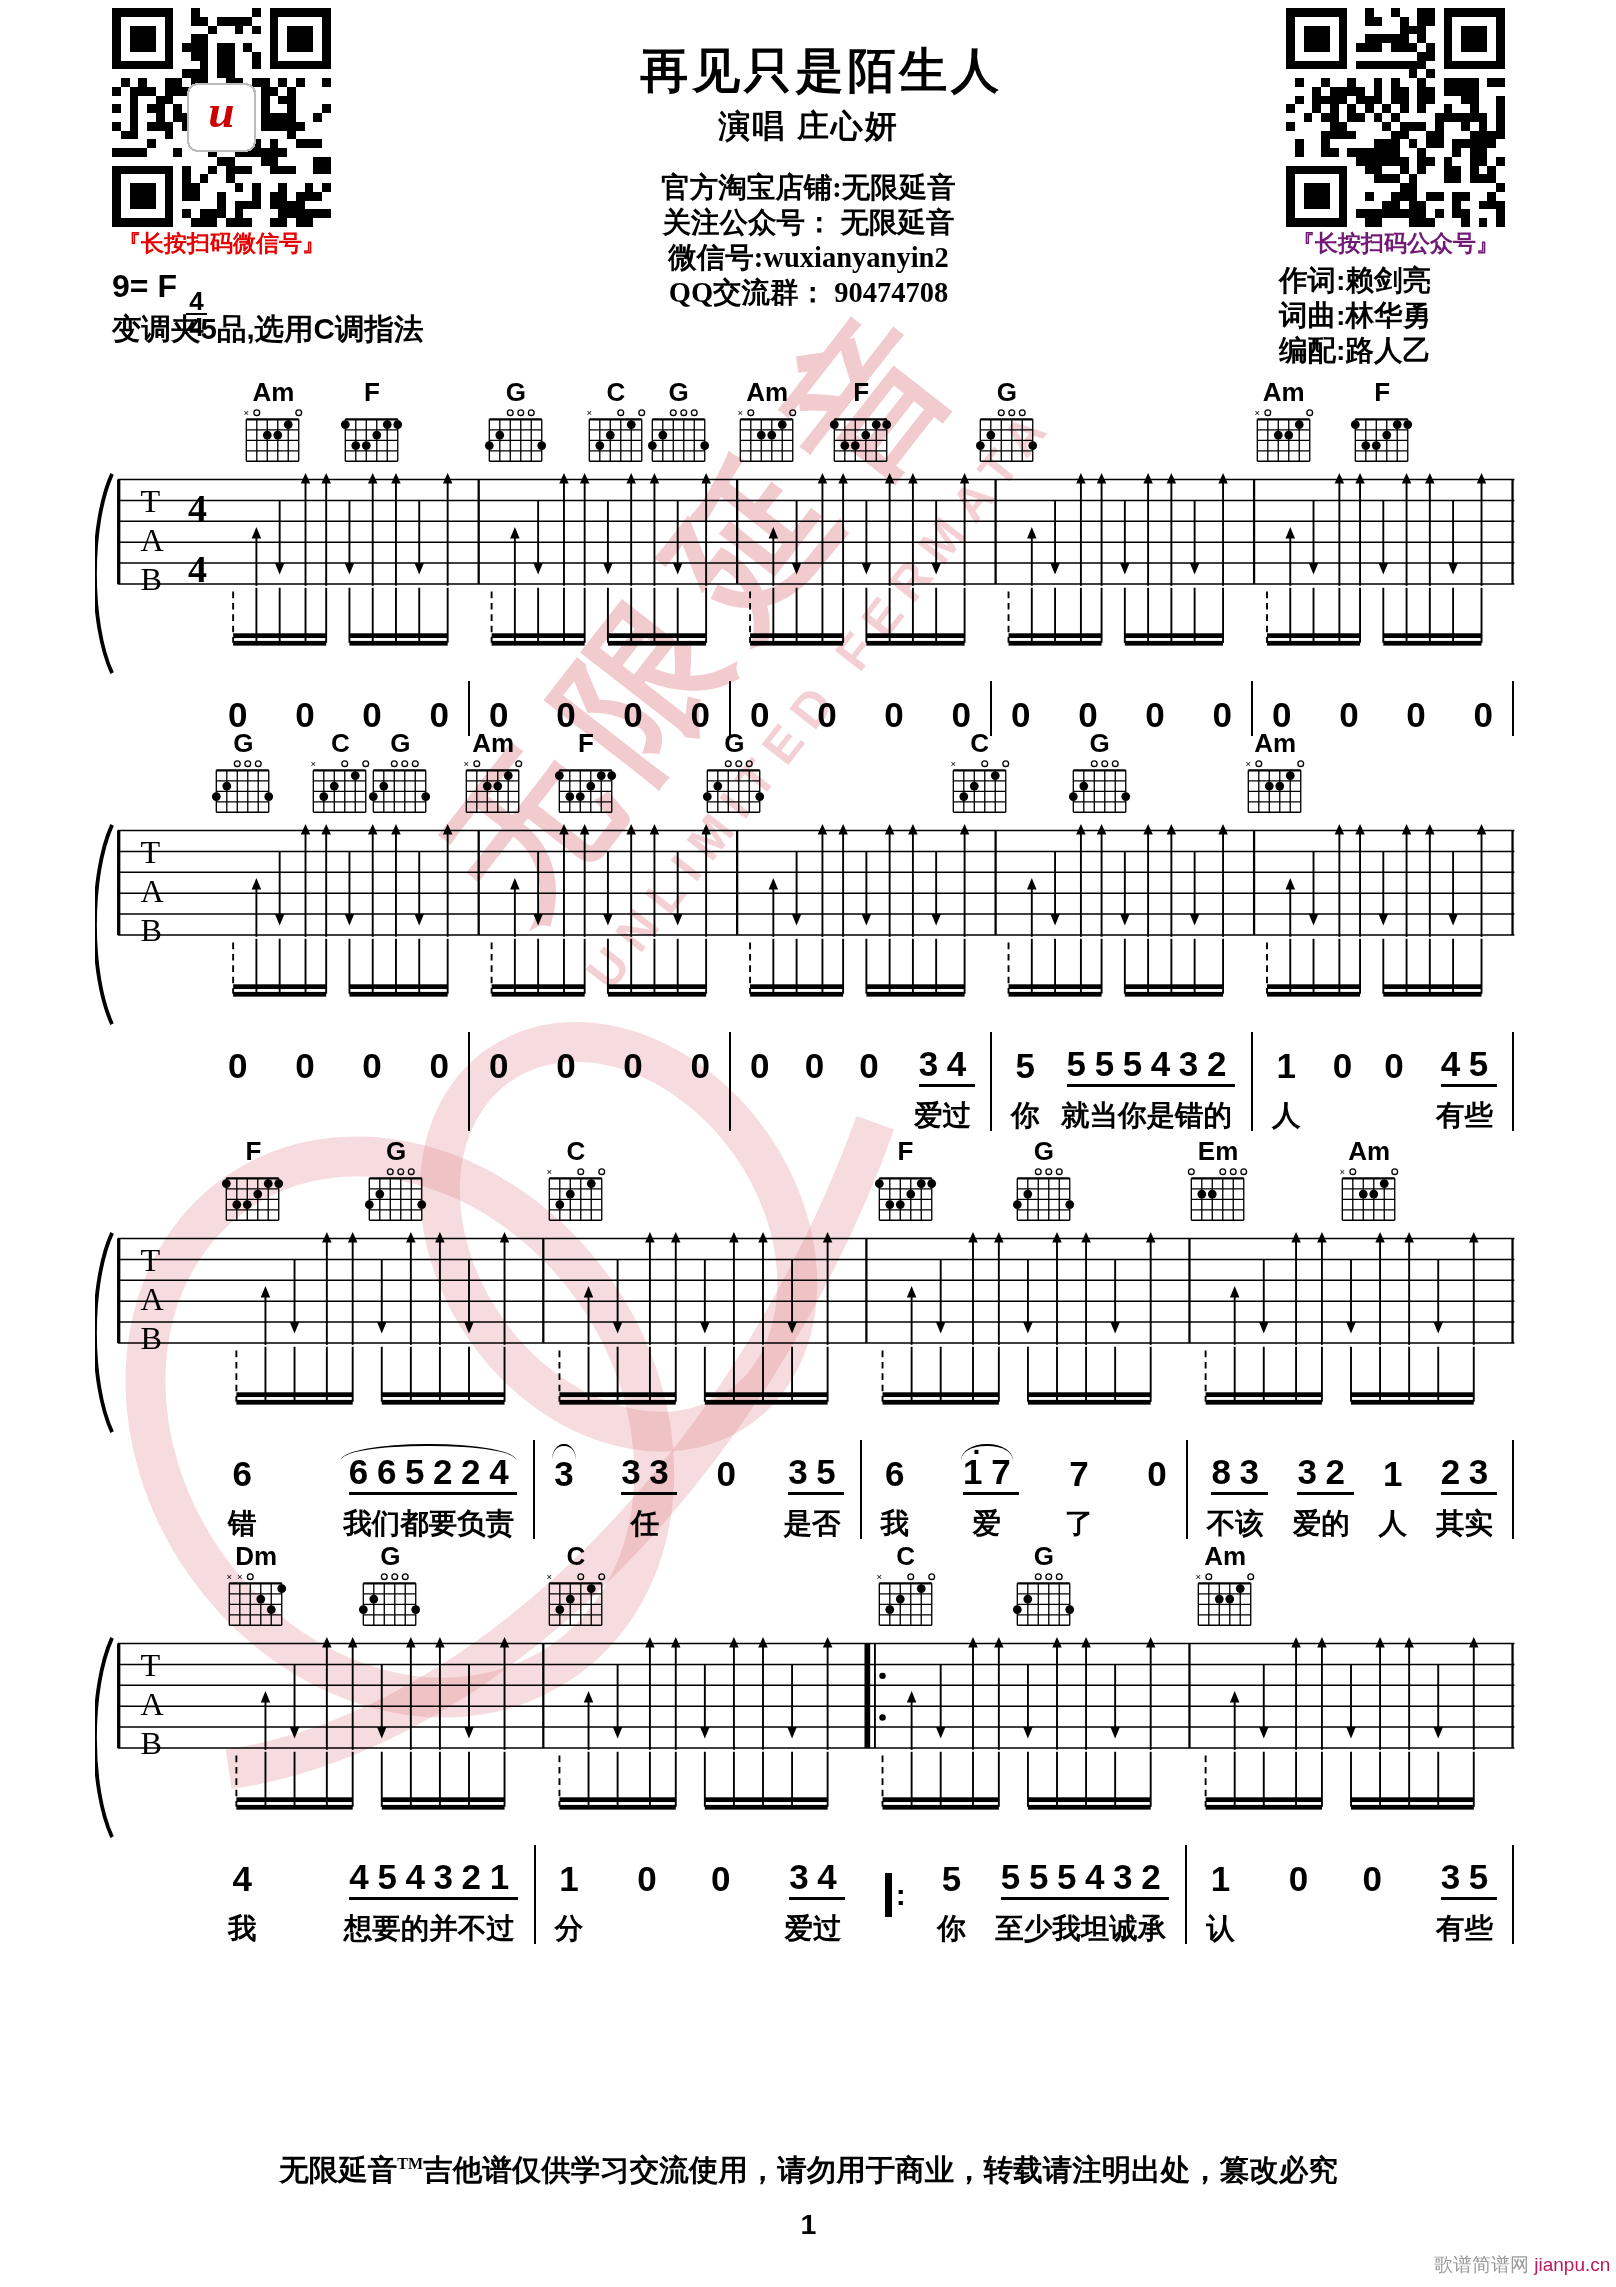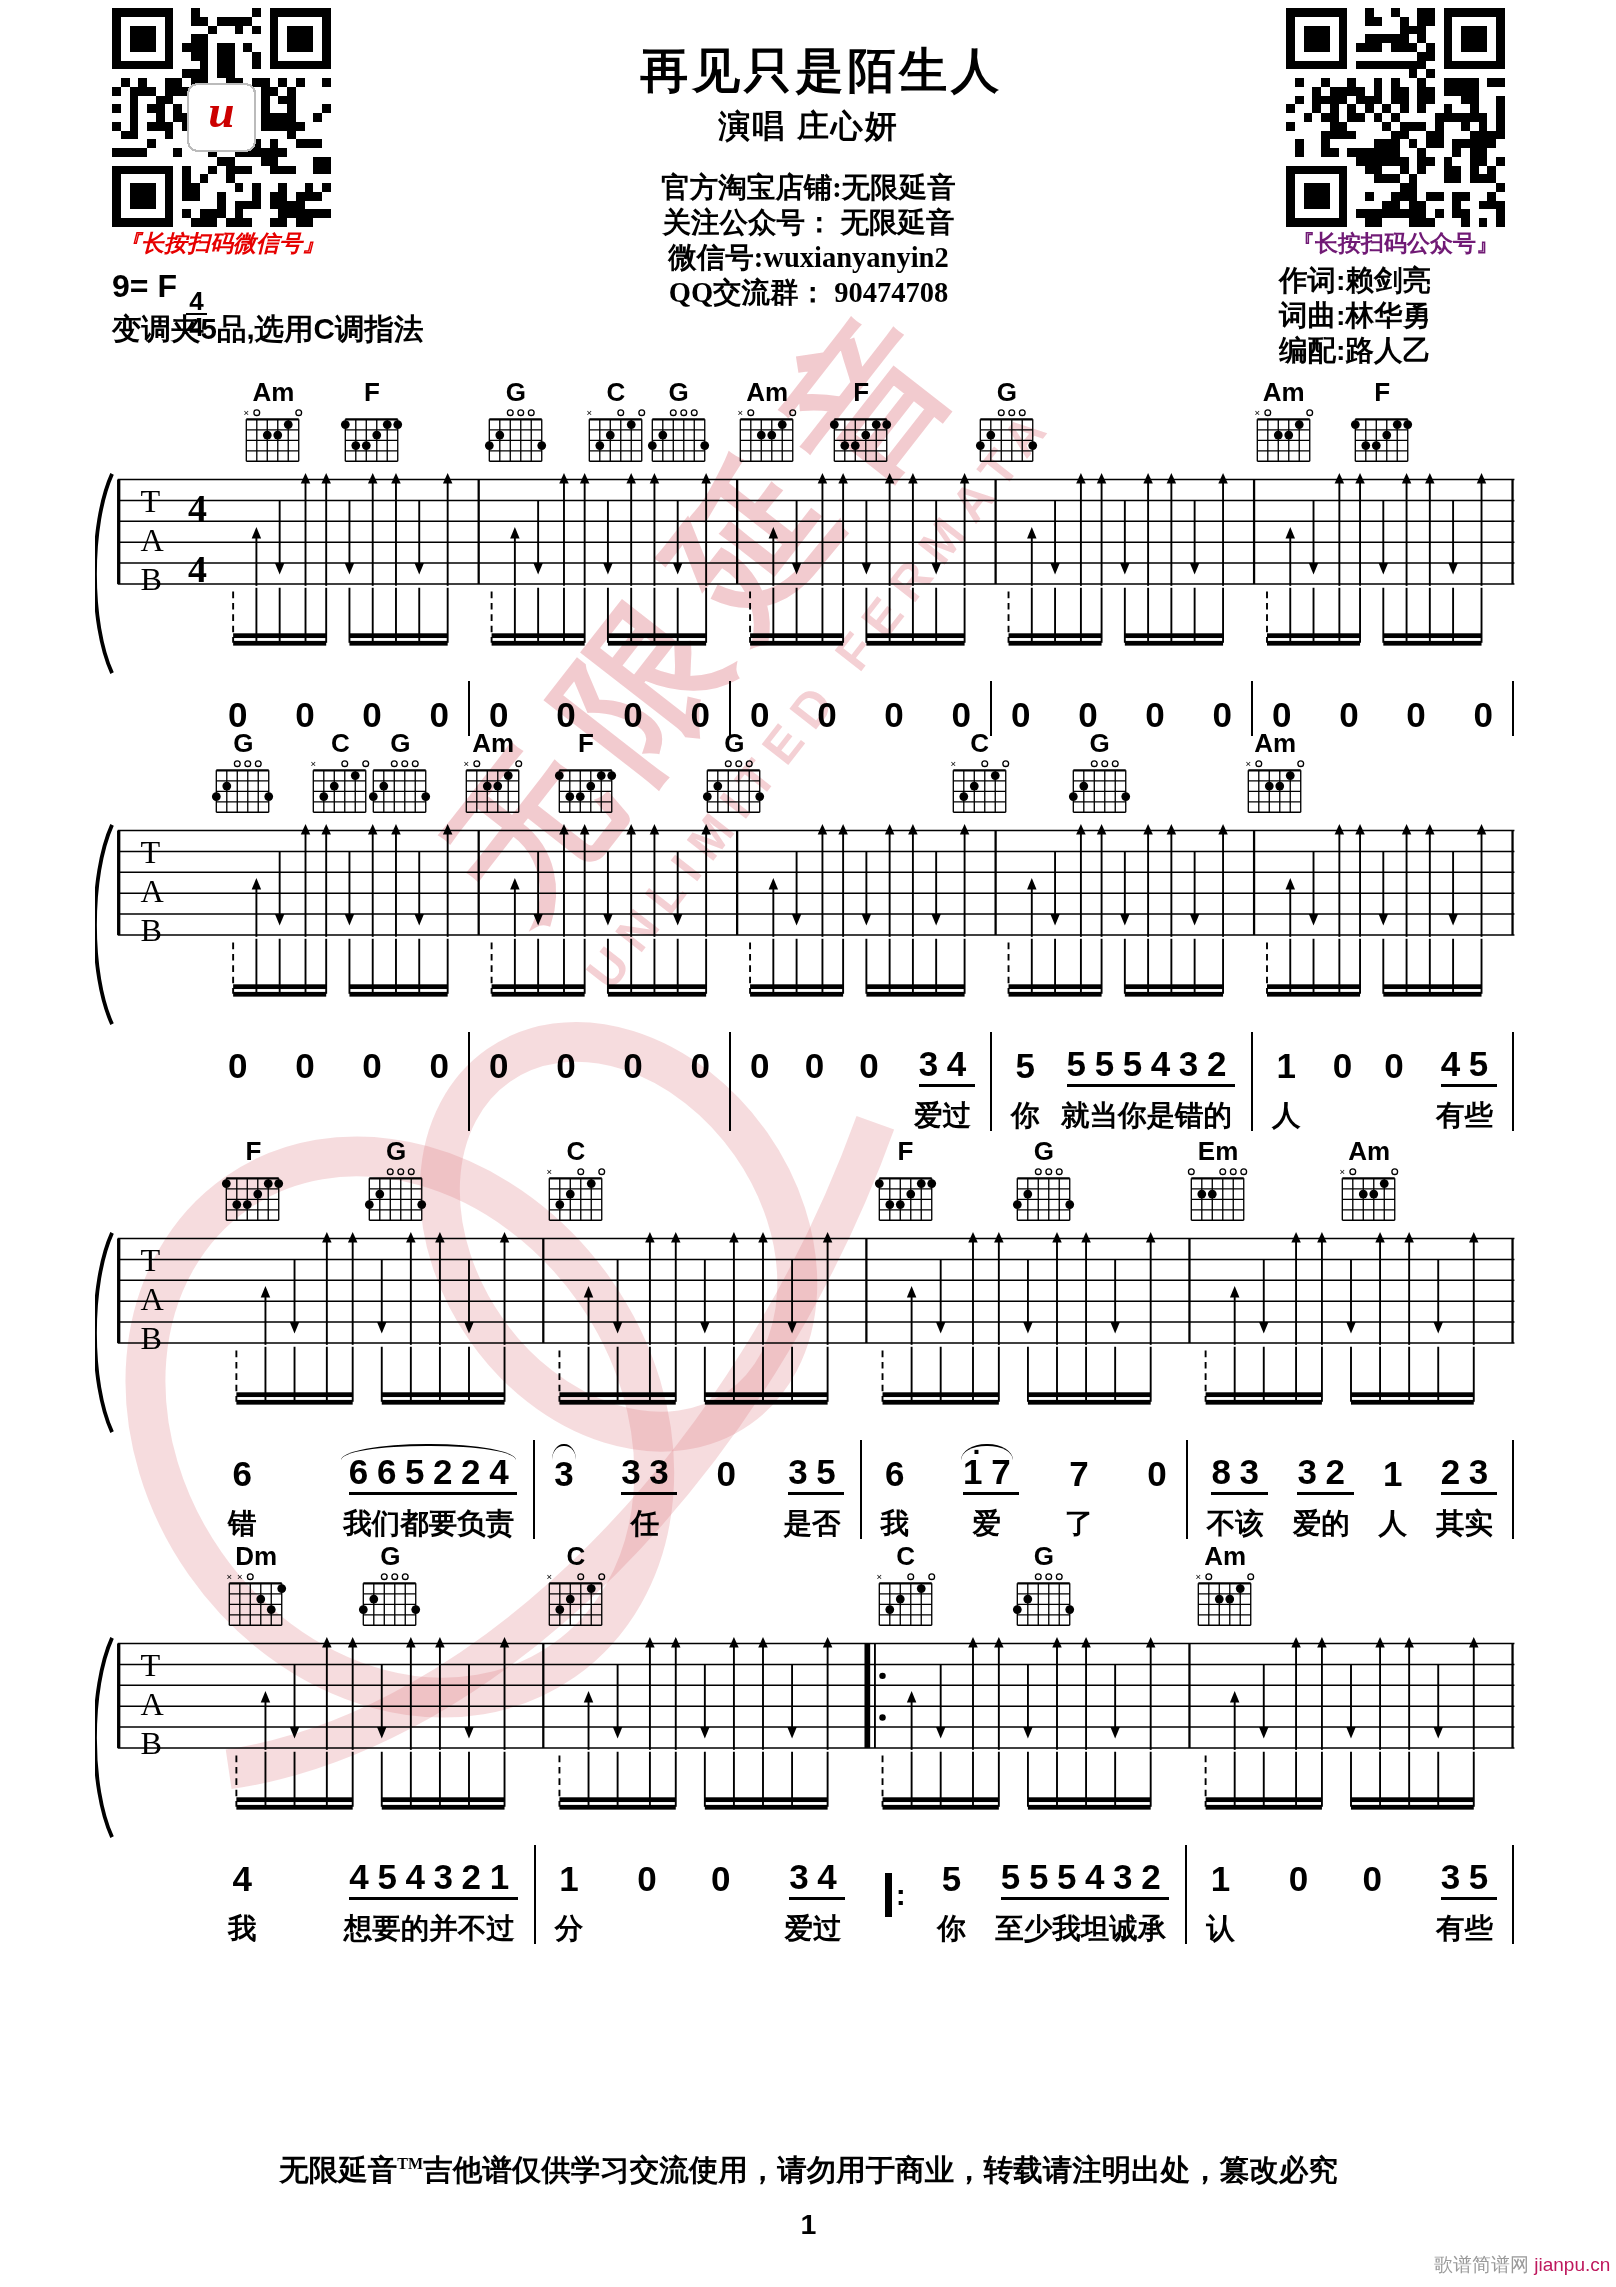--- a/index.html
+++ b/index.html
@@ -512,21 +512,21 @@
         <rect x="0" y="0" width="7" height="7" fill="#000"></rect>
         <rect x="1" y="1" width="5" height="5" fill="#fff"></rect>
         <rect x="2" y="2" width="3" height="3" fill="#000"></rect>
         <rect x="18" y="0" width="7" height="7" fill="#000"></rect>
         <rect x="19" y="1" width="5" height="5" fill="#fff"></rect>
         <rect x="20" y="2" width="3" height="3" fill="#000"></rect>
         <rect x="0" y="18" width="7" height="7" fill="#000"></rect>
         <rect x="1" y="19" width="5" height="5" fill="#fff"></rect>
         <rect x="2" y="20" width="3" height="3" fill="#000"></rect>
       </svg></div>
-  <div class="qr-caption l" style="color:#e60000;font-style:italic;">『长按扫码微信号』</div>
+  <div class="qr-caption l" style="color:#e60000;">『长按扫码微信号』</div>
   <div class="qr-caption r" style="color:#701a75;">『长按扫码公众号』</div>
 
   <div class="center-info">
     <div class="song-title">再见只是陌生人</div>
     <div class="artist">演唱 庄心妍</div>
     <div class="contact">
       <div>官方淘宝店铺:无限延音</div>
       <div>关注公众号： 无限延音</div>
       <div>微信号:wuxianyanyin2</div>
       <div>QQ交流群：   90474708</div>

